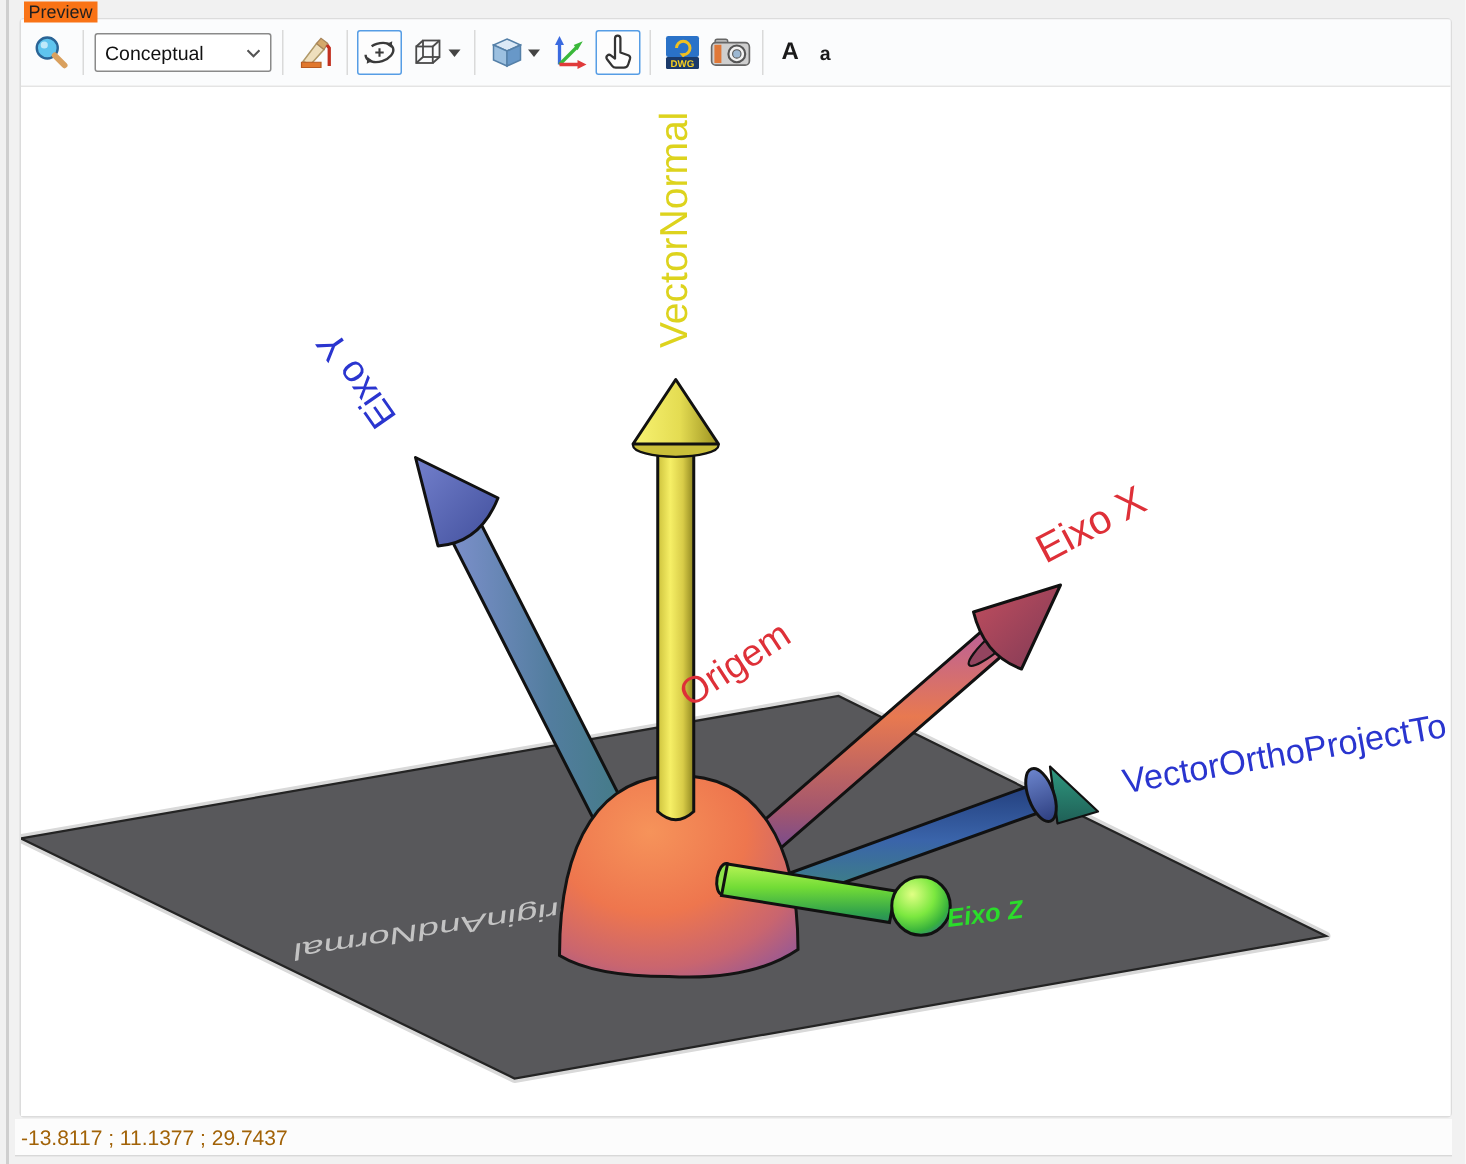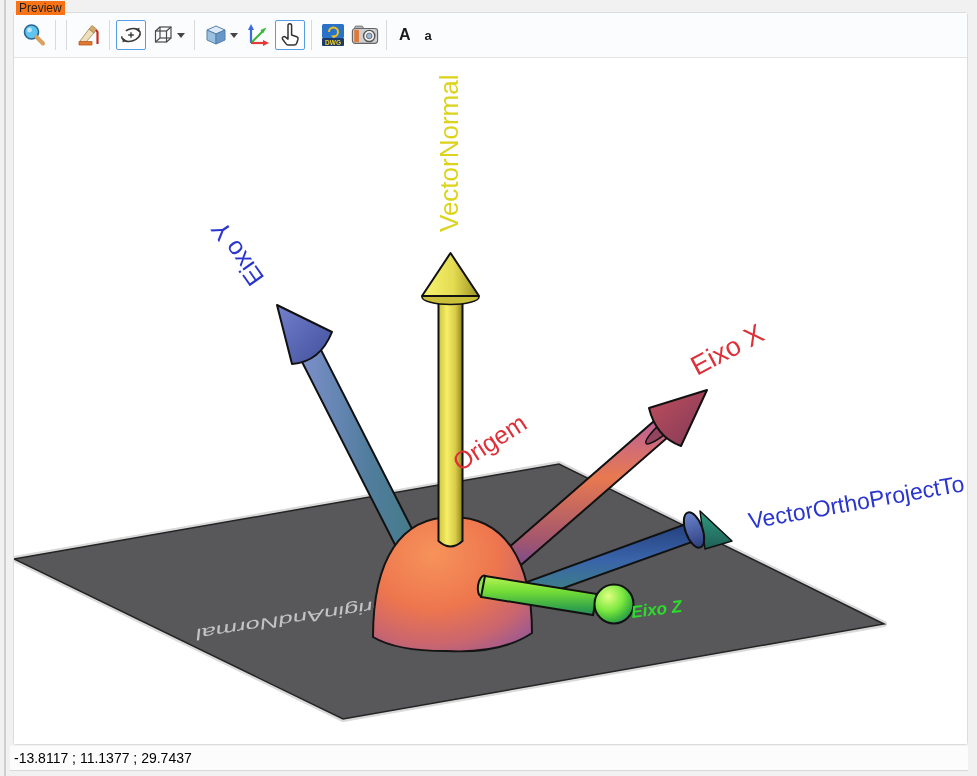--- a/index.html
+++ b/index.html
@@ -42,21 +42,21 @@
   .viewport{
     position:absolute;left:0;top:44px;right:0;bottom:0;background:#ffffff;
     border-top:1px solid #e4e4e4;overflow:hidden;
   }
   .viewport svg{position:absolute;left:0;top:0;width:953px;height:687px;
     font-family:"Liberation Sans", sans-serif;}
   .statusbar{
     position:absolute;left:10px;top:746px;width:958px;height:24px;background:#fcfcfc;
     display:flex;align-items:center;border-bottom:1px solid #d8d8d8;
   }
-  .statusbar span{font-size:14px;color:#000000;margin-left:4px;}
+  .statusbar span{font-size:14px;color:#a16207;margin-left:4px;}
 </style>
 </head>
 <body>
 
 <div class="left-line"></div>
 <span class="panel-caption">Preview</span>
 
 <div class="groupbox">
 
   <div class="toolbar">
@@ -64,20 +64,26 @@
     <button class="tb-btn" title="">
       <svg width="26" height="26" viewBox="0 0 26 26">
         <circle cx="10.5" cy="10" r="7" fill="#5fc4ee" stroke="#2a6496" stroke-width="1.6"></circle>
         <circle cx="8.5" cy="8" r="2.4" fill="#bfe9fa" stroke="none"></circle>
         <line x1="15.5" y1="15" x2="22" y2="21.5" stroke="#d9a05e" stroke-width="4" stroke-linecap="round"></line>
       </svg>
     </button>
 
     <div class="tb-sep"></div>
 
+    <div class="combo">
+      <span>Conceptual</span>
+      <svg width="10" height="7" viewBox="0 0 10 7">
+        <polyline points="1,1.5 5,5.5 9,1.5" fill="none" stroke="#555" stroke-width="1.4"></polyline>
+      </svg>
+    </div>
 
     <div class="tb-sep"></div>
 
     <button class="tb-btn">
       <svg width="26" height="26" viewBox="0 0 26 26">
         <path d="M5,19 L14,7 L19,11 L10,21 Z" fill="#eedfbd" stroke="#b09a6a" stroke-width="1"></path>
         <path d="M14,7 L17,3.5 L21.5,7 L19,11 Z" fill="#d4a86a" stroke="#a8855a" stroke-width="0.8"></path>
         <path d="M4,19.5 h13 v3.5 h-13 Z" fill="#e0782e" stroke="#b85a20" stroke-width="0.8"></path>
         <path d="M21,8 L22.5,10 L22.5,22" stroke="#c23020" stroke-width="2.2" fill="none"></path>
       </svg>

